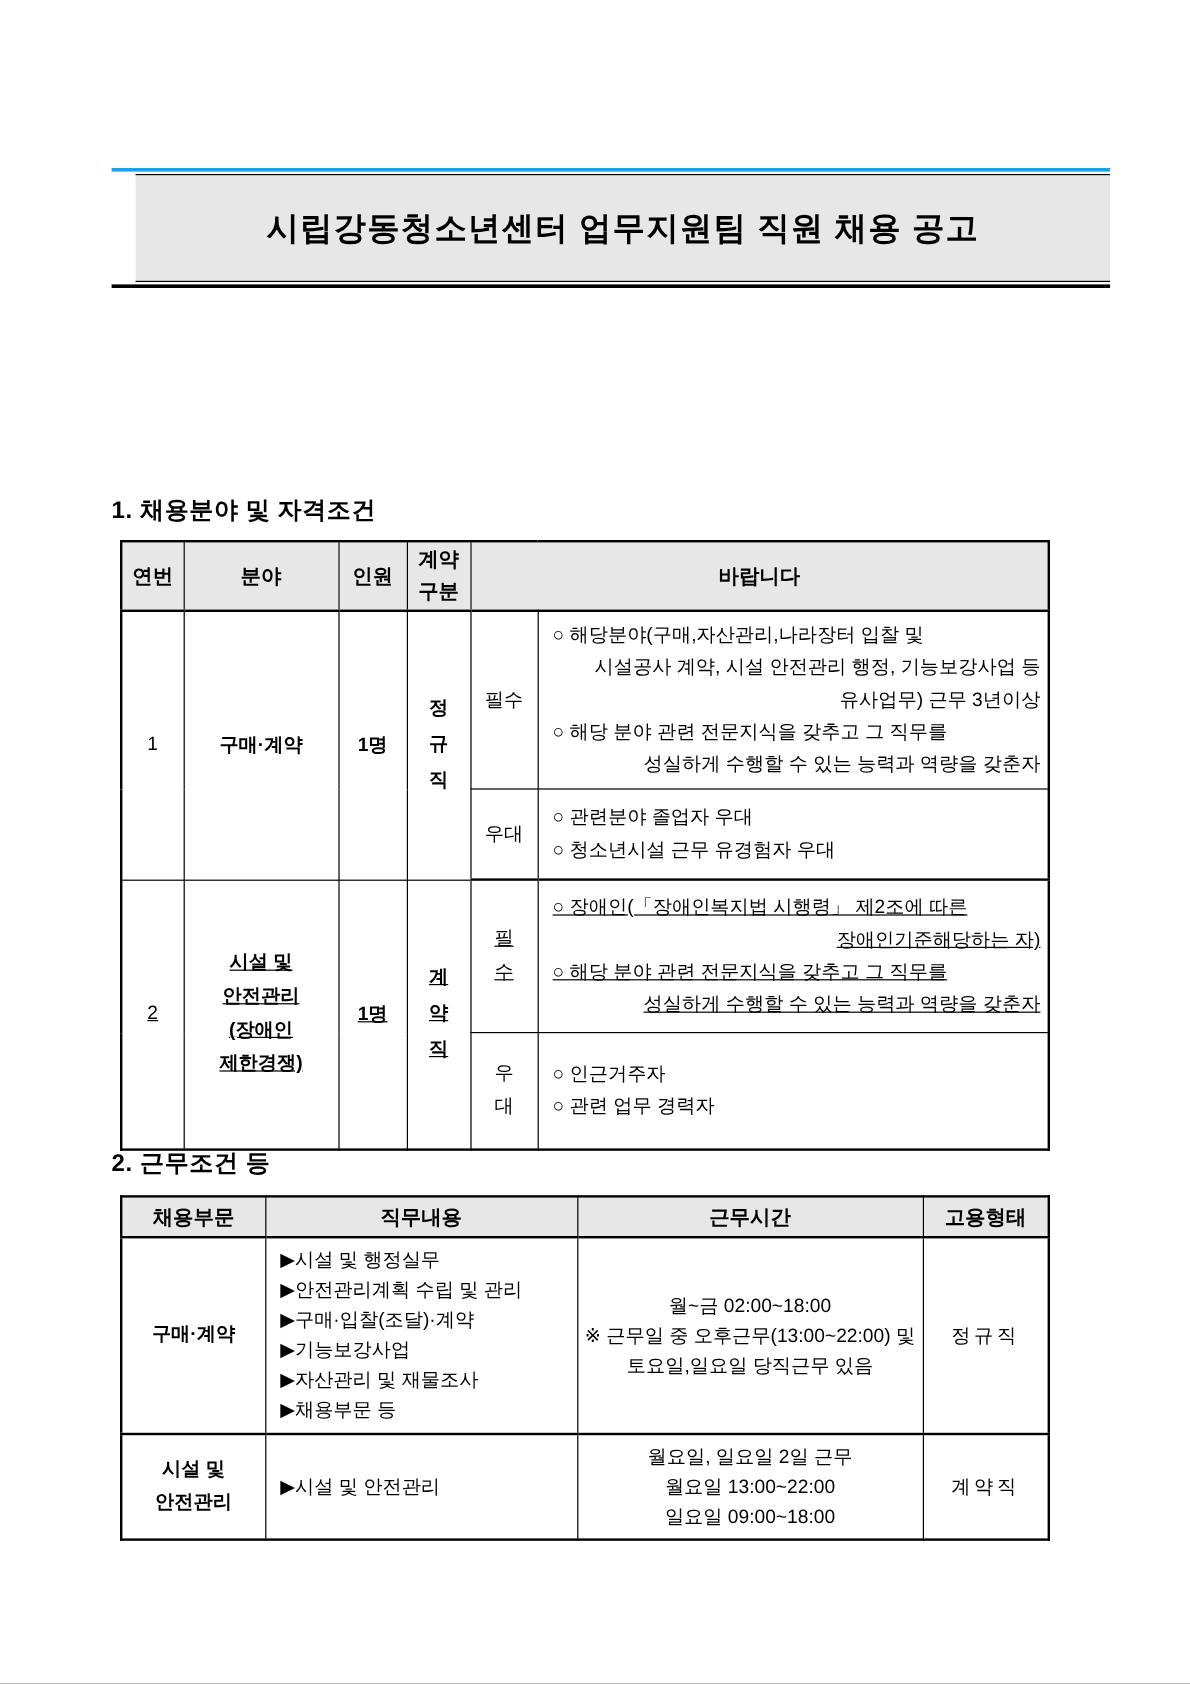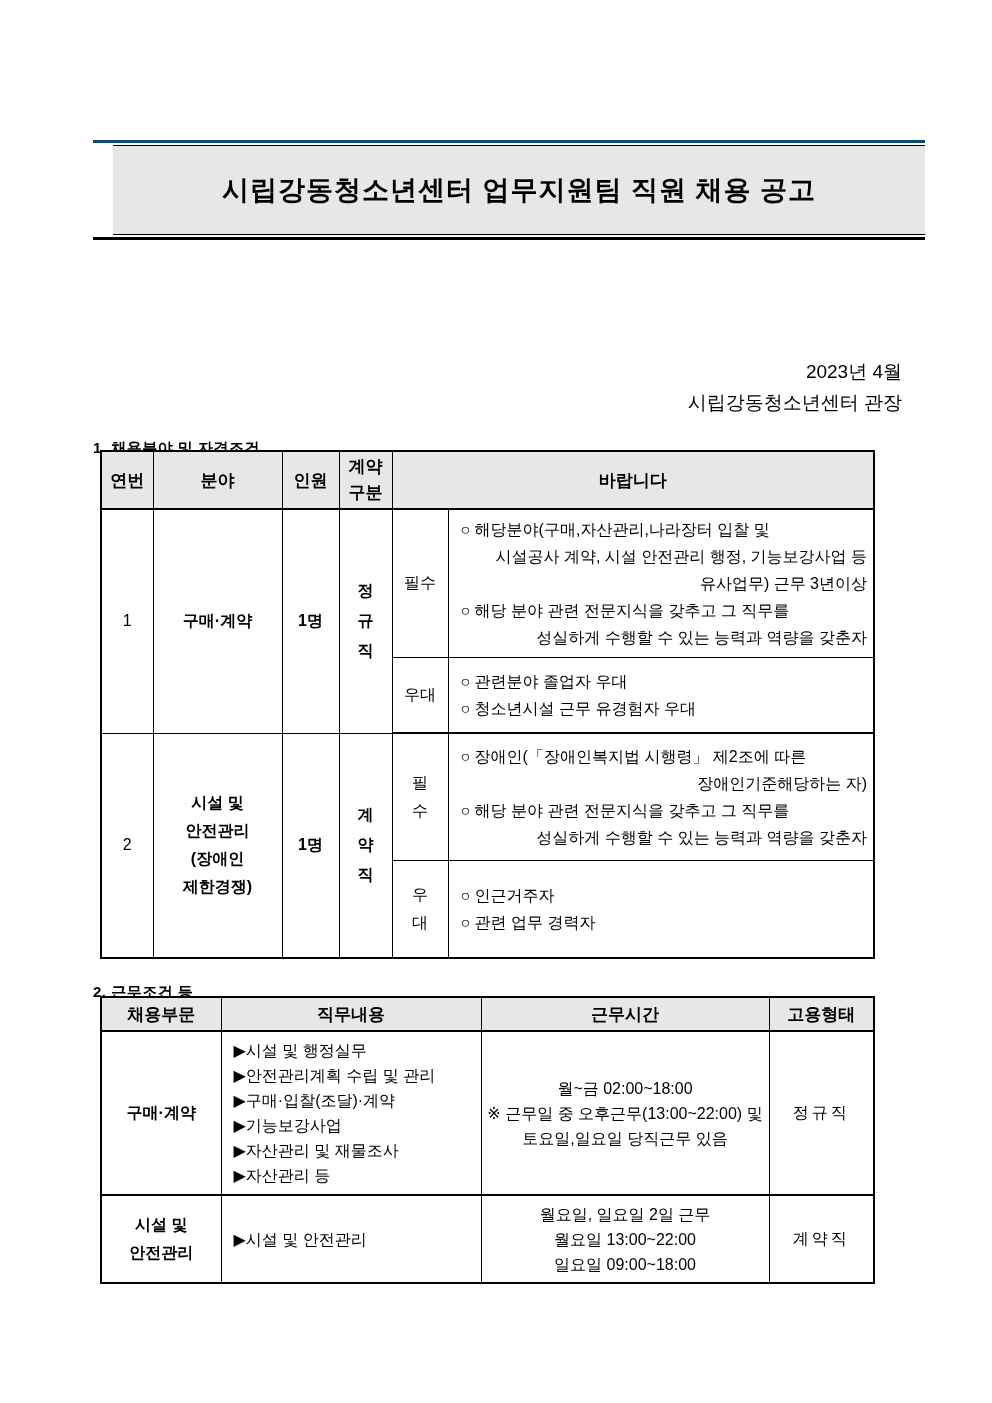--- a/index.html
+++ b/index.html
@@ -5,36 +5,36 @@
   html,body { margin:0; padding:0; background:#888; }
   .page {
     position:relative; width:992px; height:1403px; margin:0 auto;
     background:#ffffff; color:#000;
     font-family:"Liberation Sans","DejaVu Sans",sans-serif;
     overflow:hidden; word-break:keep-all;
   }
 
   
   .title-box { position:absolute; left:93px; top:140px; width:812px;
-    border-top:3px solid #0c4a6e; border-bottom:3px solid #000;padding-left:20px; }
+    border-top:3px solid #0ea5e9; border-bottom:3px solid #000;padding-left:20px; }
   .title-inner { margin:2px 0; border-top:1px solid #000; border-bottom:1px solid #000;
     background:#e7e7e7; height:88px; display:flex; align-items:center; justify-content:center; }
   .doc-title { font-size:27px; font-weight:bold; letter-spacing:1px; }
 
   
   .intro { position:absolute; left:93px; top:254px; width:812px;
     font-size:19px; line-height:35px; word-spacing:5px; }
   .jline { text-align:justify; text-align-last:justify; }
   .indent { text-indent:7px; }
 
   .dateblock { position:absolute; right:90px; top:356px; text-align:right;
     font-size:19px; line-height:31px; }
 
   
-  .heading { position:absolute; left:93px; font-size:15px; font-weight:bold; letter-spacing:0.5px;margin-top:27px; }
+  .heading { position:absolute; left:93px; font-size:20px; font-weight:bold; letter-spacing:0.5px; }
   .sec1 { top:412px; }
   .sec2 { top:956px; }
 
   
   table { position:absolute; left:100px; border-collapse:collapse; table-layout:fixed;
     width:773px; border:2px solid #000; }
   .t1 { top:450px;padding-left:16px; }
   .t2 { top:996px; }
   td { border:1px solid #000; font-size:16px; vertical-align:middle; padding:2px 4px; overflow:hidden; }
   .th { background:#e7e7e7; font-weight:bold; text-align:center; font-size:17px; }
@@ -42,21 +42,21 @@
   .t2 .th-row td { height:28px; border-bottom:2px solid #000; }
   tr.grp-end td { border-bottom:2px solid #000; }
   .center { text-align:center; }
   .bold { font-weight:bold; }
   .pre { white-space:pre-line; }
   .lh26 { line-height:26px; }
   .lh28 { line-height:28px; }
   .lh30 { line-height:30px; }
   .r1a td { height:125px; }
   .r1b td { height:62px; }
-  .r2a td { height:114px; }
+  .r2a td { height:114px;text-decoration:underline; }
   .r2b td { height:84px; }
   .t2 .r1 td { height:148px; }
   .t2 .r2 td { height:74px; }
 
   .bullets { padding:6px 6px 6px 12px; line-height:27px; text-align:left; }
   .t2 .bullets { line-height:25px; }
   .bullets .cont { padding-left:26px;text-align:right; }
   .worktime { text-align:center; white-space:pre-line; line-height:25px; }
   .employ { text-align:center; letter-spacing:3px; }
 </style>
@@ -65,24 +65,20 @@
 
 <div class="page">
 
   <div class="title-box">
     <div class="title-inner">
       <div class="doc-title">시립강동청소년센터 업무지원팀 직원 채용 공고</div>
     </div>
   </div>
 
 
-  <div class="dateblock">
-    <div>2023년 4월</div>
-    <div>시립강동청소년센터 관장</div>
-  </div>
 
   <div class="heading sec1">1. 채용분야 및 자격조건</div>
 
   <table class="t1">
     <colgroup>
       <col style="width:52px">
         <col style="width:129px">
         <col style="width:57px">
       <col style="width:53px">
         <col style="width:56px">
@@ -167,21 +163,21 @@
       <td class="th">고용형태</td>
     </tr>
     <tr class="r1 grp-end">
       <td class="center bold pre lh28">구매·계약</td>
       <td class="bullets">
             <div class="line">▶시설 및 행정실무</div>
             <div class="line">▶안전관리계획 수립 및 관리</div>
             <div class="line">▶구매·입찰(조달)·계약</div>
             <div class="line">▶기능보강사업</div>
             <div class="line">▶자산관리 및 재물조사</div>
-            <div class="line">▶자산관리 등</div>
+            <div class="line">▶채용부문 등</div>
           </td>
       <td class="worktime">월~금 02:00~18:00
 ※ 근무일 중 오후근무(13:00~22:00) 및
 토요일,일요일 당직근무 있음</td>
       <td class="employ">정규직</td>
     </tr>
     <tr class="r2">
       <td class="center bold pre lh28">시설 및
 안전관리</td>
       <td class="bullets">

